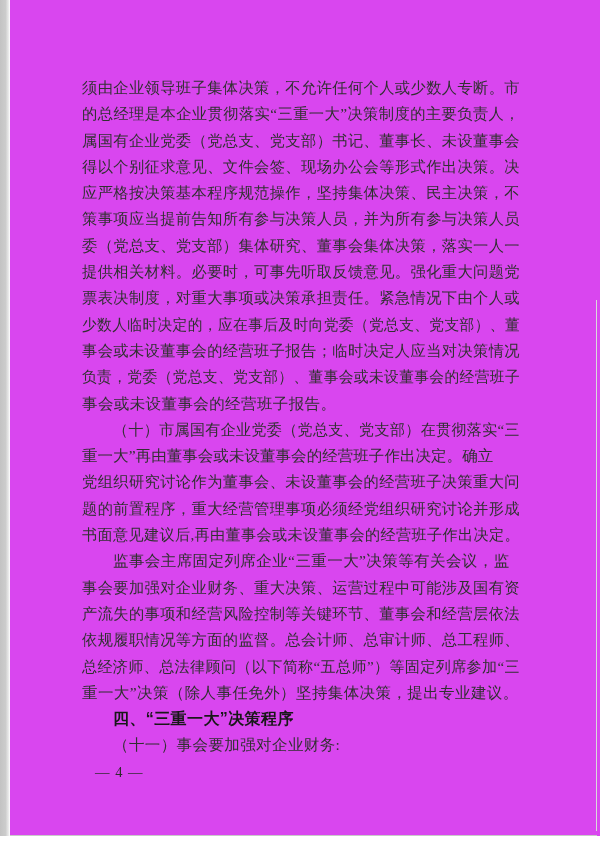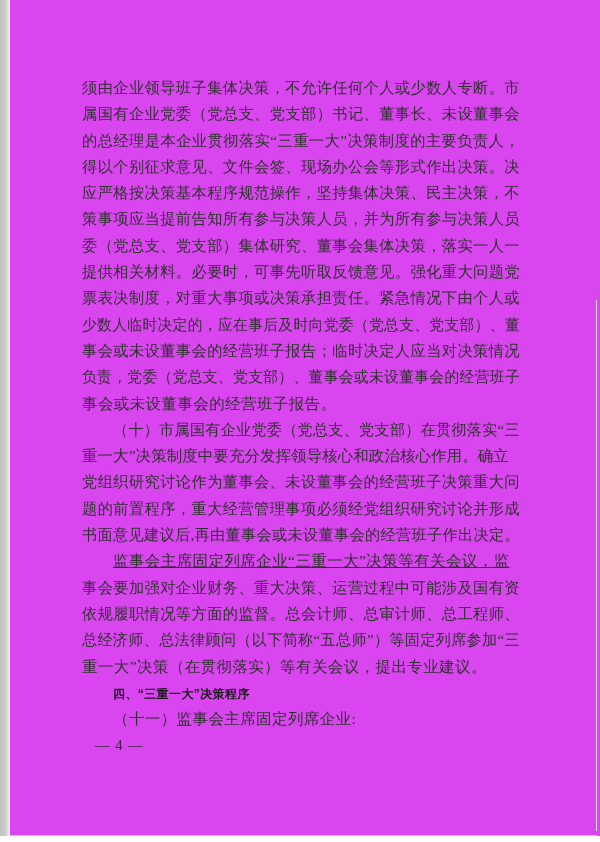--- a/index.html
+++ b/index.html
@@ -53,21 +53,21 @@
   }
   .ln {
     display: inline-block;
     white-space: nowrap;
     transform-origin: 0 50%;
   }
   .ind { padding-left: 31px; }
   .hd .ln {
     font-family: "Liberation Sans", "DejaVu Sans", sans-serif;
     font-weight: 700;
-    font-size: 12px;
+    font-size: 16px;
     color: #181818;
   }
   .footer-line {
     margin-top: 3px;
     padding-left: 13px;
     font-size: 14.5px;
     line-height: 20px;
     letter-spacing: 1px;
     color: #2c2c2c;
   }
@@ -77,52 +77,53 @@
 
 <div class="page">
   <div class="edge-left"></div>
   <div class="edge-bottom"></div>
   <div class="edge-right"></div>
 
   <div class="content">
 
     <div>
       <div class="line j"><span class="ln" style="transform: scaleX(0.983821);">须由企业领导班子集体决策，不允许任何个人或少数人专断。市</span></div>
+      <div class="line j"><span class="ln" style="transform: scaleX(0.986799);">的总经理是本企业贯彻落实“三重一大”决策制度的主要负责人，</span></div>
       <div class="line j"><span class="ln" style="transform: scaleX(0.983821);">属国有企业党委（党总支、党支部）书记、董事长、未设董事会</span></div>
-      <div class="line j"><span class="ln" style="transform: scaleX(0.986799);">的总经理是本企业贯彻落实“三重一大”决策制度的主要负责人，</span></div>
       <div class="line j"><span class="ln" style="transform: scaleX(0.983821);">得以个别征求意见、文件会签、现场办公会等形式作出决策。决</span></div>
       <div class="line j"><span class="ln" style="transform: scaleX(0.983821);">应严格按决策基本程序规范操作，坚持集体决策、民主决策，不</span></div>
       <div class="line j"><span class="ln" style="transform: scaleX(0.983821);">策事项应当提前告知所有参与决策人员，并为所有参与决策人员</span></div>
       <div class="line j"><span class="ln" style="transform: scaleX(0.983821);">委（党总支、党支部）集体研究、董事会集体决策，落实一人一</span></div>
       <div class="line j"><span class="ln" style="transform: scaleX(0.983821);">提供相关材料。必要时，可事先听取反馈意见。强化重大问题党</span></div>
       <div class="line j"><span class="ln" style="transform: scaleX(0.983821);">票表决制度，对重大事项或决策承担责任。紧急情况下由个人或</span></div>
       <div class="line j"><span class="ln" style="transform: scaleX(0.949883);">少数人临时决定的，应在事后及时向党委（党总支、党支部）、董</span></div>
       <div class="line j"><span class="ln" style="transform: scaleX(0.983821);">事会或未设董事会的经营班子报告；临时决定人应当对决策情况</span></div>
       <div class="line j"><span class="ln" style="transform: scaleX(0.949883);">负责，党委（党总支、党支部）、董事会或未设董事会的经营班子</span></div>
       <div class="line"><span class="ln">事会或未设董事会的经营班子报告。</span></div>
     </div>
 
     <div>
       <div class="line j ind"><span class="ln" style="transform: scaleX(0.967464);">（十）市属国有企业党委（党总支、党支部）在贯彻落实“三</span></div>
-      <div class="line j"><span class="ln" style="letter-spacing: 0.0502232px;">重一大”决策制度中要充分发挥领导核心和政治核心作用。确立</span></div>
+      <div class="line j"><span class="ln" style="letter-spacing: 0.0502232px;">重一大”再由董事会或未设董事会的经营班子作出决定。确立</span></div>
       <div class="line j"><span class="ln" style="transform: scaleX(0.983821);">党组织研究讨论作为董事会、未设董事会的经营班子决策重大问</span></div>
       <div class="line j"><span class="ln" style="transform: scaleX(0.983821);">题的前置程序，重大经营管理事项必须经党组织研究讨论并形成</span></div>
       <div class="line"><span class="ln" style="transform: scaleX(0.97445);">书面意见建议后,再由董事会或未设董事会的经营班子作出决定。</span></div>
     </div>
 
     <div>
-      <div class="line j ind"><span class="ln" style="letter-spacing: 0.416466px; text-decoration: underline;">监事会主席固定列席企业“三重一大”决策等有关会议，监</span></div>
+      <div class="line j ind"><span class="ln" style="letter-spacing: 0.416466px;">监事会主席固定列席企业“三重一大”决策等有关会议，监</span></div>
       <div class="line j"><span class="ln" style="transform: scaleX(0.983821);">事会要加强对企业财务、重大决策、运营过程中可能涉及国有资</span></div>
+      <div class="line j"><span class="ln" style="transform: scaleX(0.983821);">产流失的事项和经营风险控制等关键环节、董事会和经营层依法</span></div>
       <div class="line j"><span class="ln" style="transform: scaleX(0.983821);">依规履职情况等方面的监督。总会计师、总审计师、总工程师、</span></div>
       <div class="line j"><span class="ln" style="transform: scaleX(0.970872);">总经济师、总法律顾问（以下简称“五总师”）等固定列席参加“三</span></div>
-      <div class="line"><span class="ln">重一大”决策（在贯彻落实）等有关会议，提出专业建议。</span></div>
+      <div class="line"><span class="ln">重一大”决策（除人事任免外）坚持集体决策，提出专业建议。</span></div>
     </div>
 
     <div class="line hd ind"><span class="ln">四、“三重一大”决策程序</span></div>
 
     <div>
-      <div class="line ind"><span class="ln">（十一）监事会主席固定列席企业:</span></div>
+      <div class="line ind"><span class="ln">（十一）事会要加强对企业财务:</span></div>
     </div>
 
     <div class="footer-line">— 4 —</div>
 
   </div>
 </div>
 
 </body></html>

